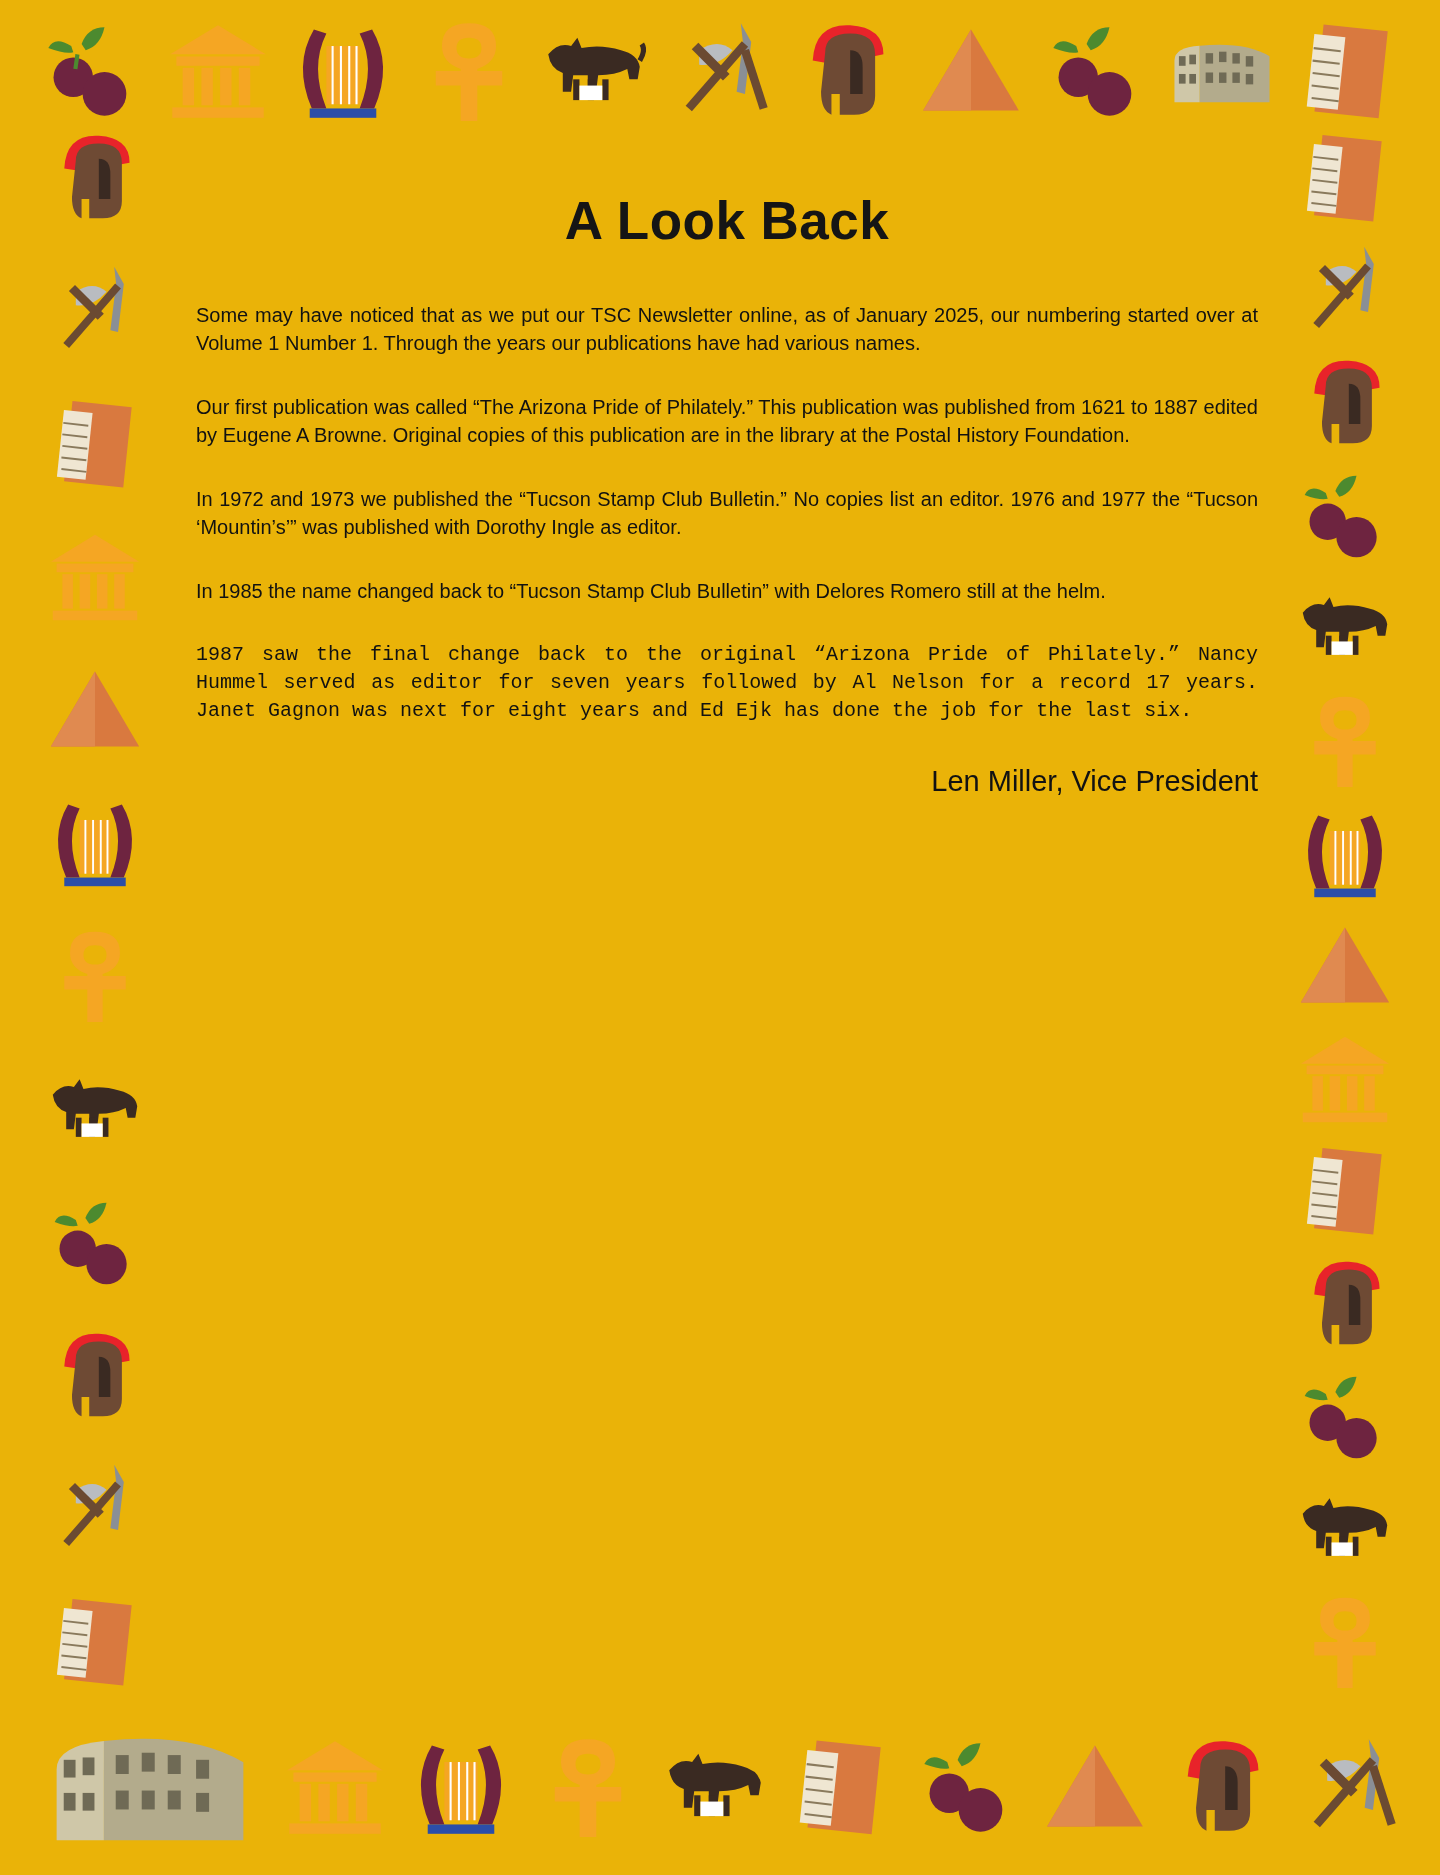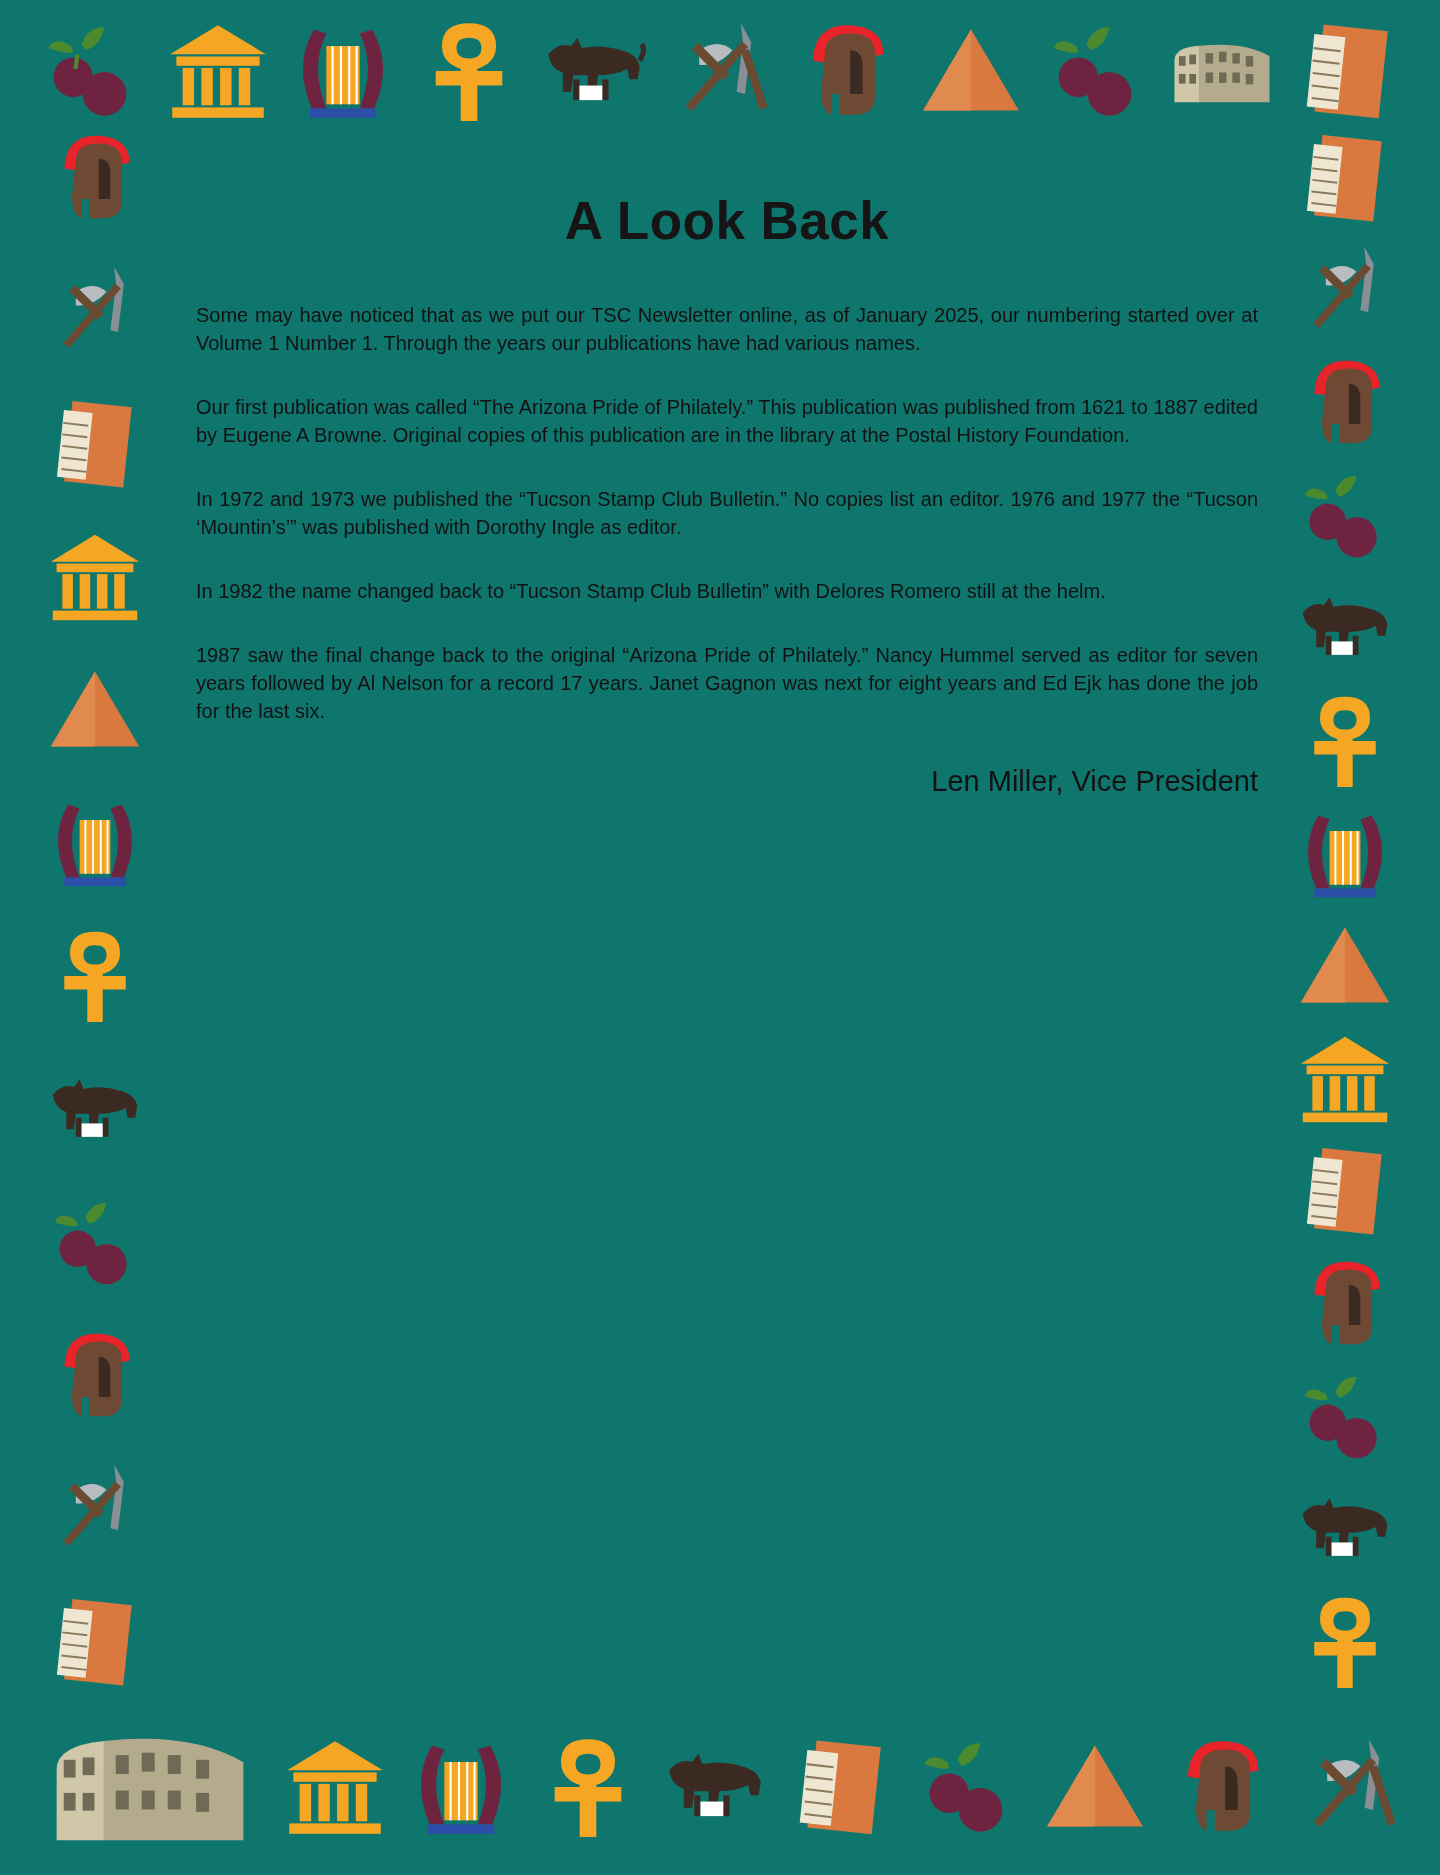--- a/index.html
+++ b/index.html
@@ -4,21 +4,21 @@
 <style>
   html, body {
     margin: 0;
     padding: 0;
     background: #ffffff;
   }
   .page {
     position: relative;
     width: 1440px;
     height: 1875px;
-    background: #0f766e;
+    background: #eab308;
     overflow: hidden;
     font-family: "Liberation Sans", sans-serif;
   }
 
   
   .border-row {
     position: absolute;
     display: flex;
     align-items: center;
     justify-content: space-between;
@@ -79,21 +79,21 @@
   }
   p.body {
     font-size: 20px;
     line-height: 1.40;
     text-align: justify;
     color: #121212;
     margin: 0 0 36px 0;
     -webkit-hyphens: none;
     hyphens: none;
   }
-  p.body:last-of-type { margin-bottom: 0; }
+  p.body:last-of-type { margin-bottom: 0; font-family: Liberation Mono, monospace; }
   .signature {
     font-size: 29px;
     color: #121212;
     margin-top: 40px;
     text-align: right;
   }
 </style>
 </head>
 <body>
 
@@ -513,19 +513,19 @@
     </svg>
 
   </div>
 
   <div class="content">
     <h1 class="title">A Look Back</h1>
 
     <p class="body">Some may have noticed that as we put our TSC Newsletter online, as of January 2025, our numbering started over at Volume 1 Number 1.  Through the years our publications have had various names.</p>
     <p class="body">Our first publication was called “The Arizona Pride of Philately.” This publication was published from 1621 to 1887 edited by Eugene A Browne. Original copies of this publication are in the library at the Postal History Foundation.</p>
     <p class="body">In 1972 and 1973 we published the “Tucson Stamp Club Bulletin.”  No copies list an editor. 1976 and 1977 the “Tucson ‘Mountin’s’” was published with Dorothy Ingle as editor.</p>
-    <p class="body">In 1982 the name changed back to “Tucson Stamp Club Bulletin” with Delores Romero still at the helm.</p>
+    <p class="body">In 1985 the name changed back to “Tucson Stamp Club Bulletin” with Delores Romero still at the helm.</p>
     <p class="body">1987 saw the final change back to the original “Arizona Pride of Philately.” Nancy Hummel served as editor for seven years followed by Al Nelson for a record 17 years. Janet Gagnon was next for eight years and Ed Ejk has done the job for the last six.</p>
 
     <div class="signature">Len Miller, Vice President</div>
   </div>
 
 </div>
 
 </body></html>

